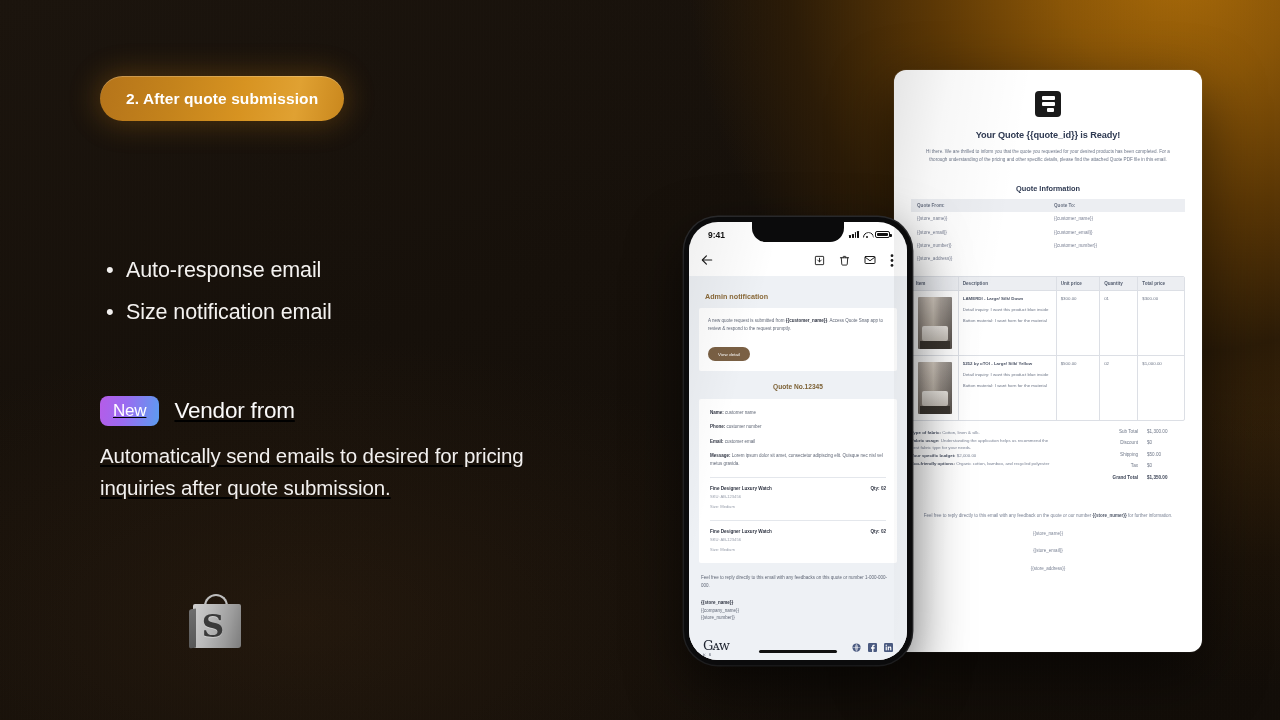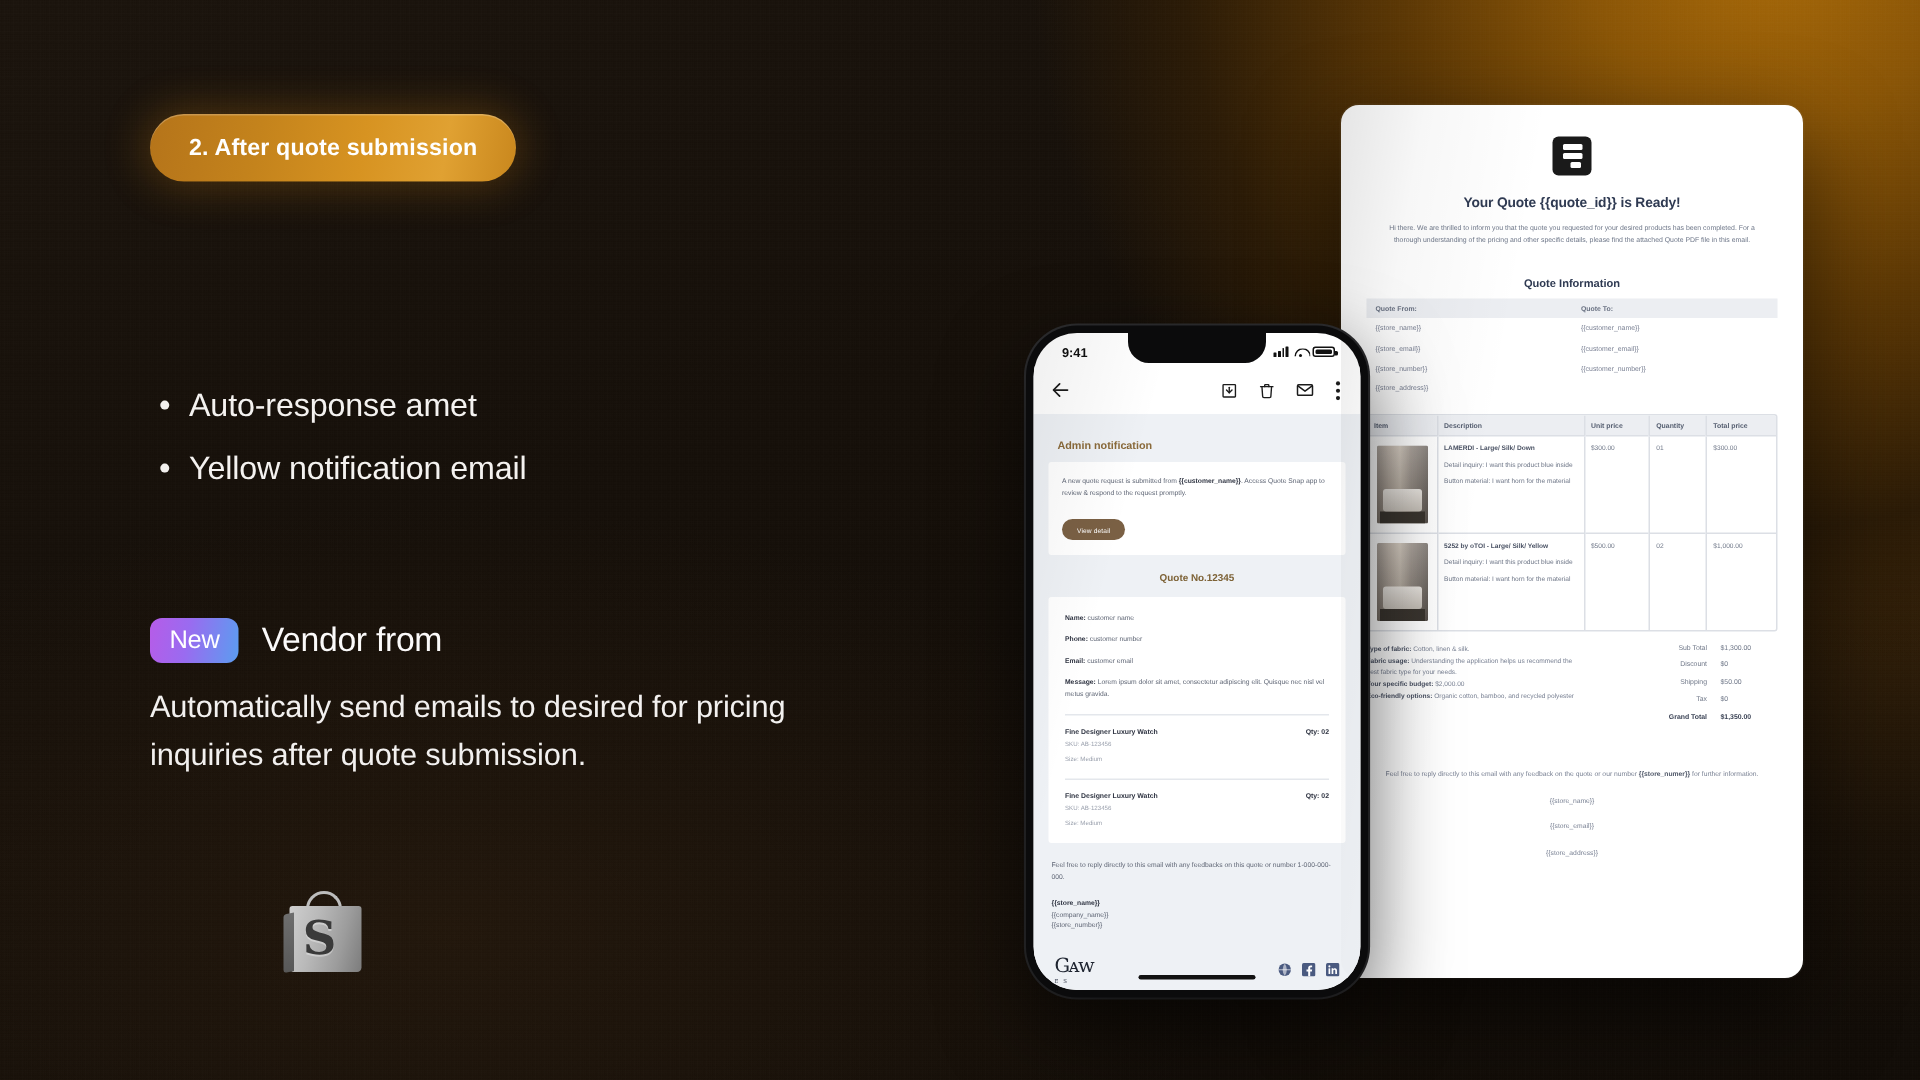--- a/index.html
+++ b/index.html
@@ -48,21 +48,21 @@
     position: absolute; left: 0; top: 175px;
     font-size: 43px; font-weight: 500; color: #fdfdfd;
     letter-spacing: -.6px; white-space: nowrap;
   }
 
   #bullets { position: absolute; left: 6px; top: 258px; }
   .bullet-row { display: flex; align-items: baseline; margin-bottom: 17px; }
   .bullet-dot { color: #f2f0ee; font-size: 22px; line-height: 1; width: 20px; flex: none; }
   .bullet-text { color: #f4f2f0; font-size: 21.5px; font-weight: 400; letter-spacing: -.1px; }
 
-  #vendor-block { position: absolute; left: 0; top: 412px; width: 480px; }
+  #vendor-block { position: absolute; left: 0; top: 396px; width: 480px; text-decoration: underline; }
   #vendor-head { display: flex; align-items: center; gap: 15px; margin-bottom: 14px; }
   #new-badge {
     display: inline-flex; align-items: center; justify-content: center;
     height: 30px; padding: 0 13px; border-radius: 8px;
     background: linear-gradient(100deg, #b65ce8 0%, #9a6bf0 42%, #5b9df0 100%);
     color: #fff; font-size: 17px; font-weight: 500; letter-spacing: -.2px;
   }
   #vendor-title { color: #fbfafa; font-size: 22.5px; font-weight: 500; letter-spacing: -.2px; }
   #vendor-desc { color: #f2f0ef; font-size: 20.5px; line-height: 1.55; letter-spacing: -.1px; max-width: 470px; }
 
@@ -265,25 +265,25 @@
 <div id="left-panel">
 
   <div id="step-badge">
     <span>2. After quote submission</span>
   </div>
 
 
   <div id="bullets">
     <div class="bullet-row">
       <span class="bullet-dot">•</span>
-      <span class="bullet-text">Auto-response amet</span>
+      <span class="bullet-text">Auto-response email</span>
     </div>
     <div class="bullet-row">
       <span class="bullet-dot">•</span>
-      <span class="bullet-text">Yellow notification email</span>
+      <span class="bullet-text">Size notification email</span>
     </div>
   </div>
 
   <div id="vendor-block">
     <div id="vendor-head">
       <span id="new-badge">New</span>
       <span id="vendor-title">Vendor from</span>
     </div>
     <div id="vendor-desc">Automatically send emails to desired for pricing inquiries after quote submission.</div>
   </div>

